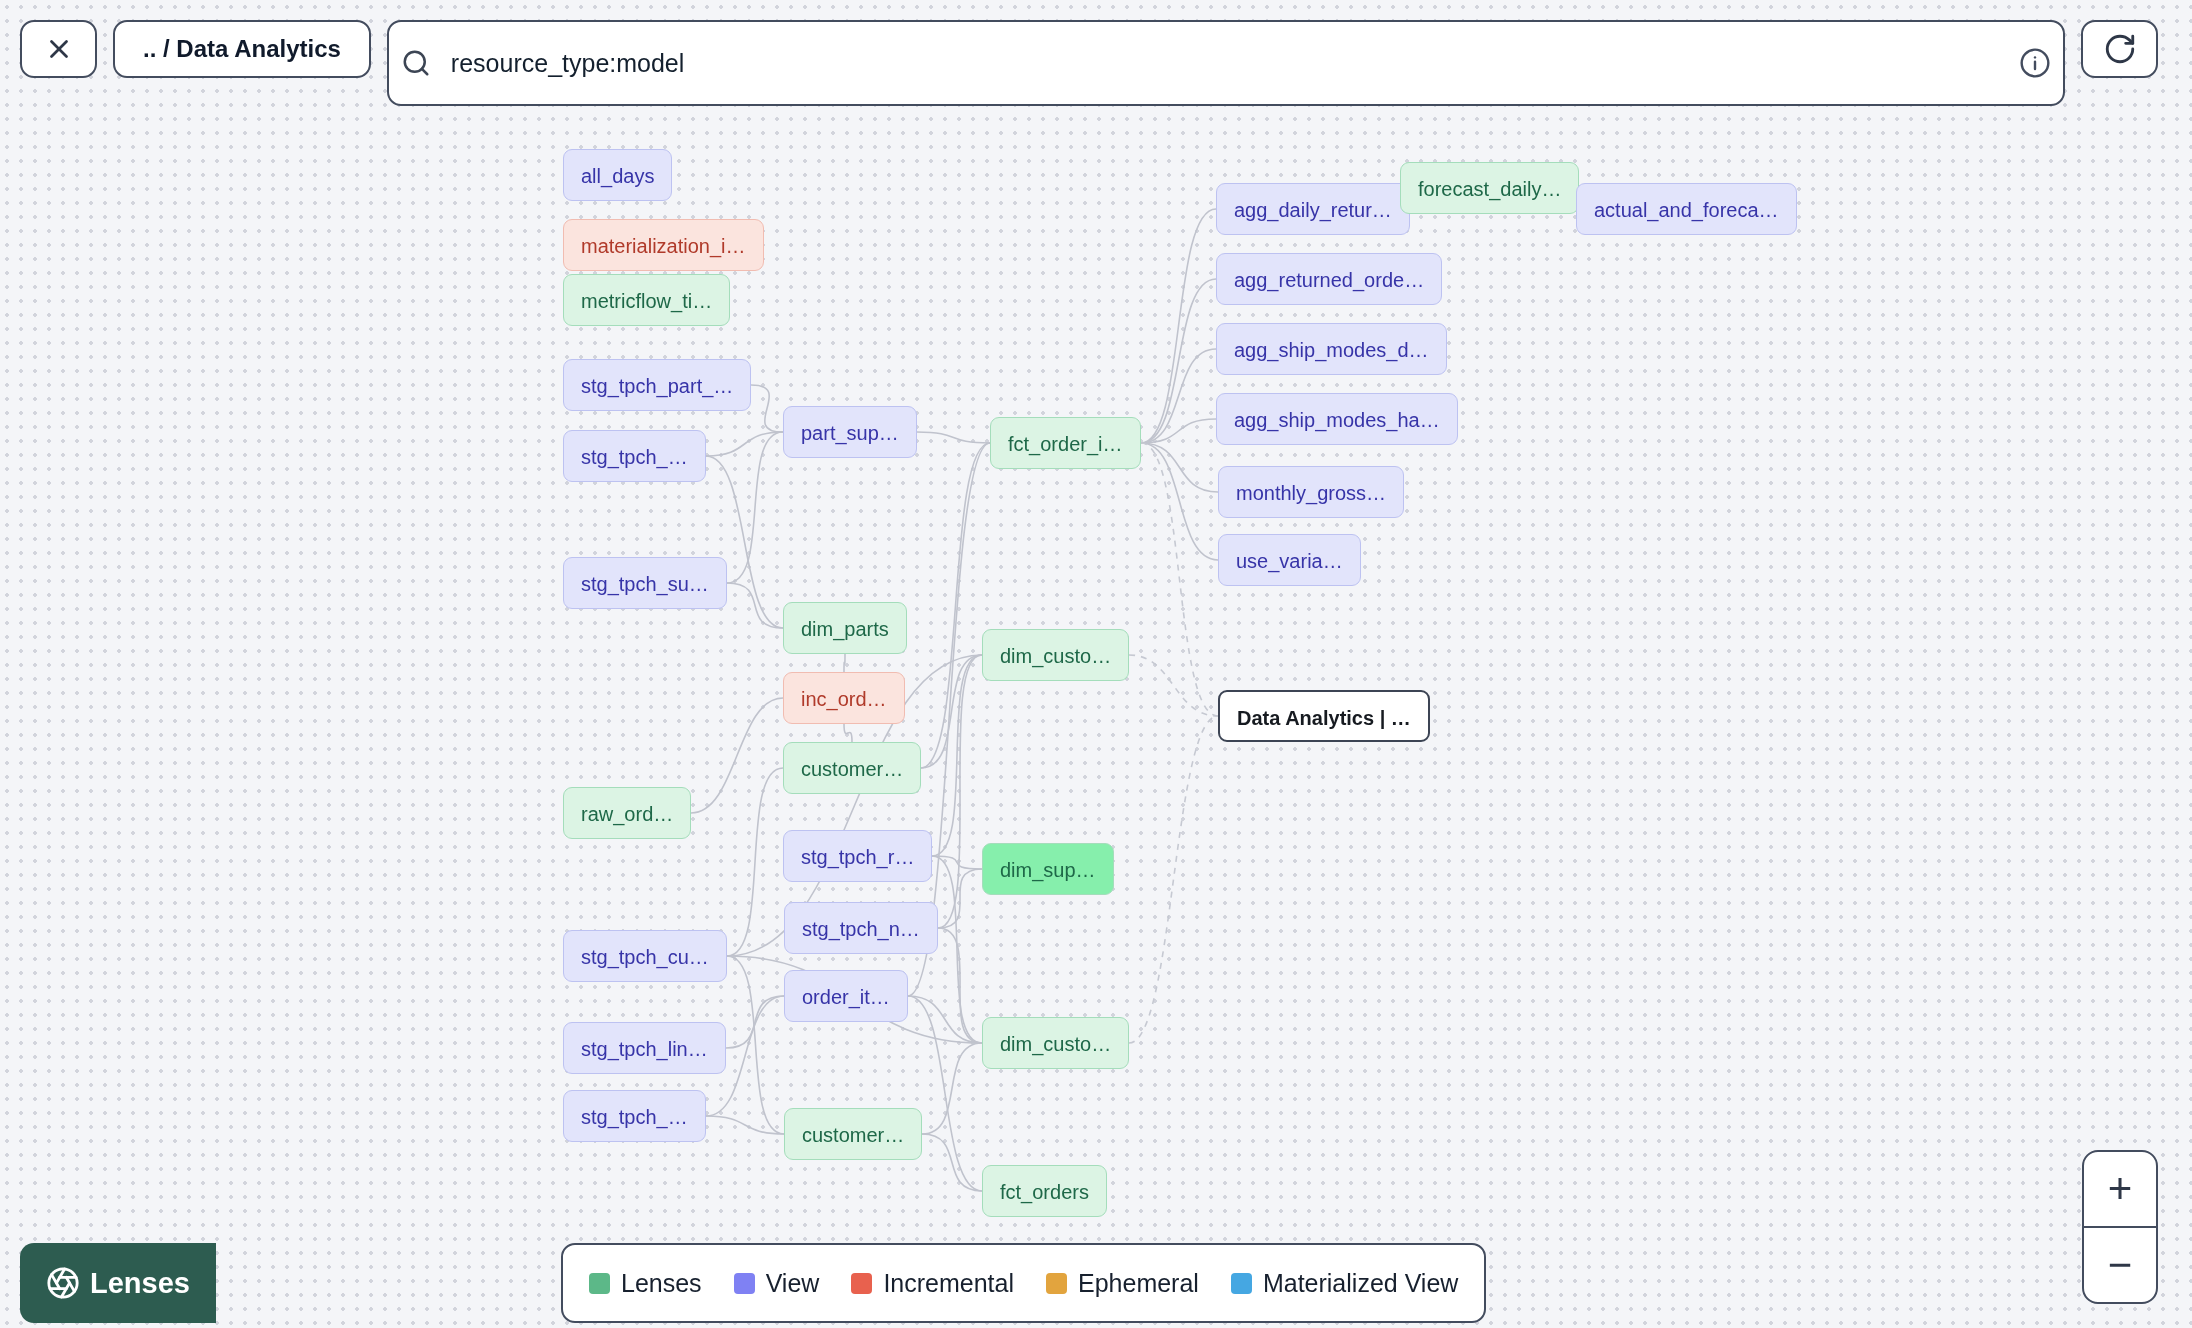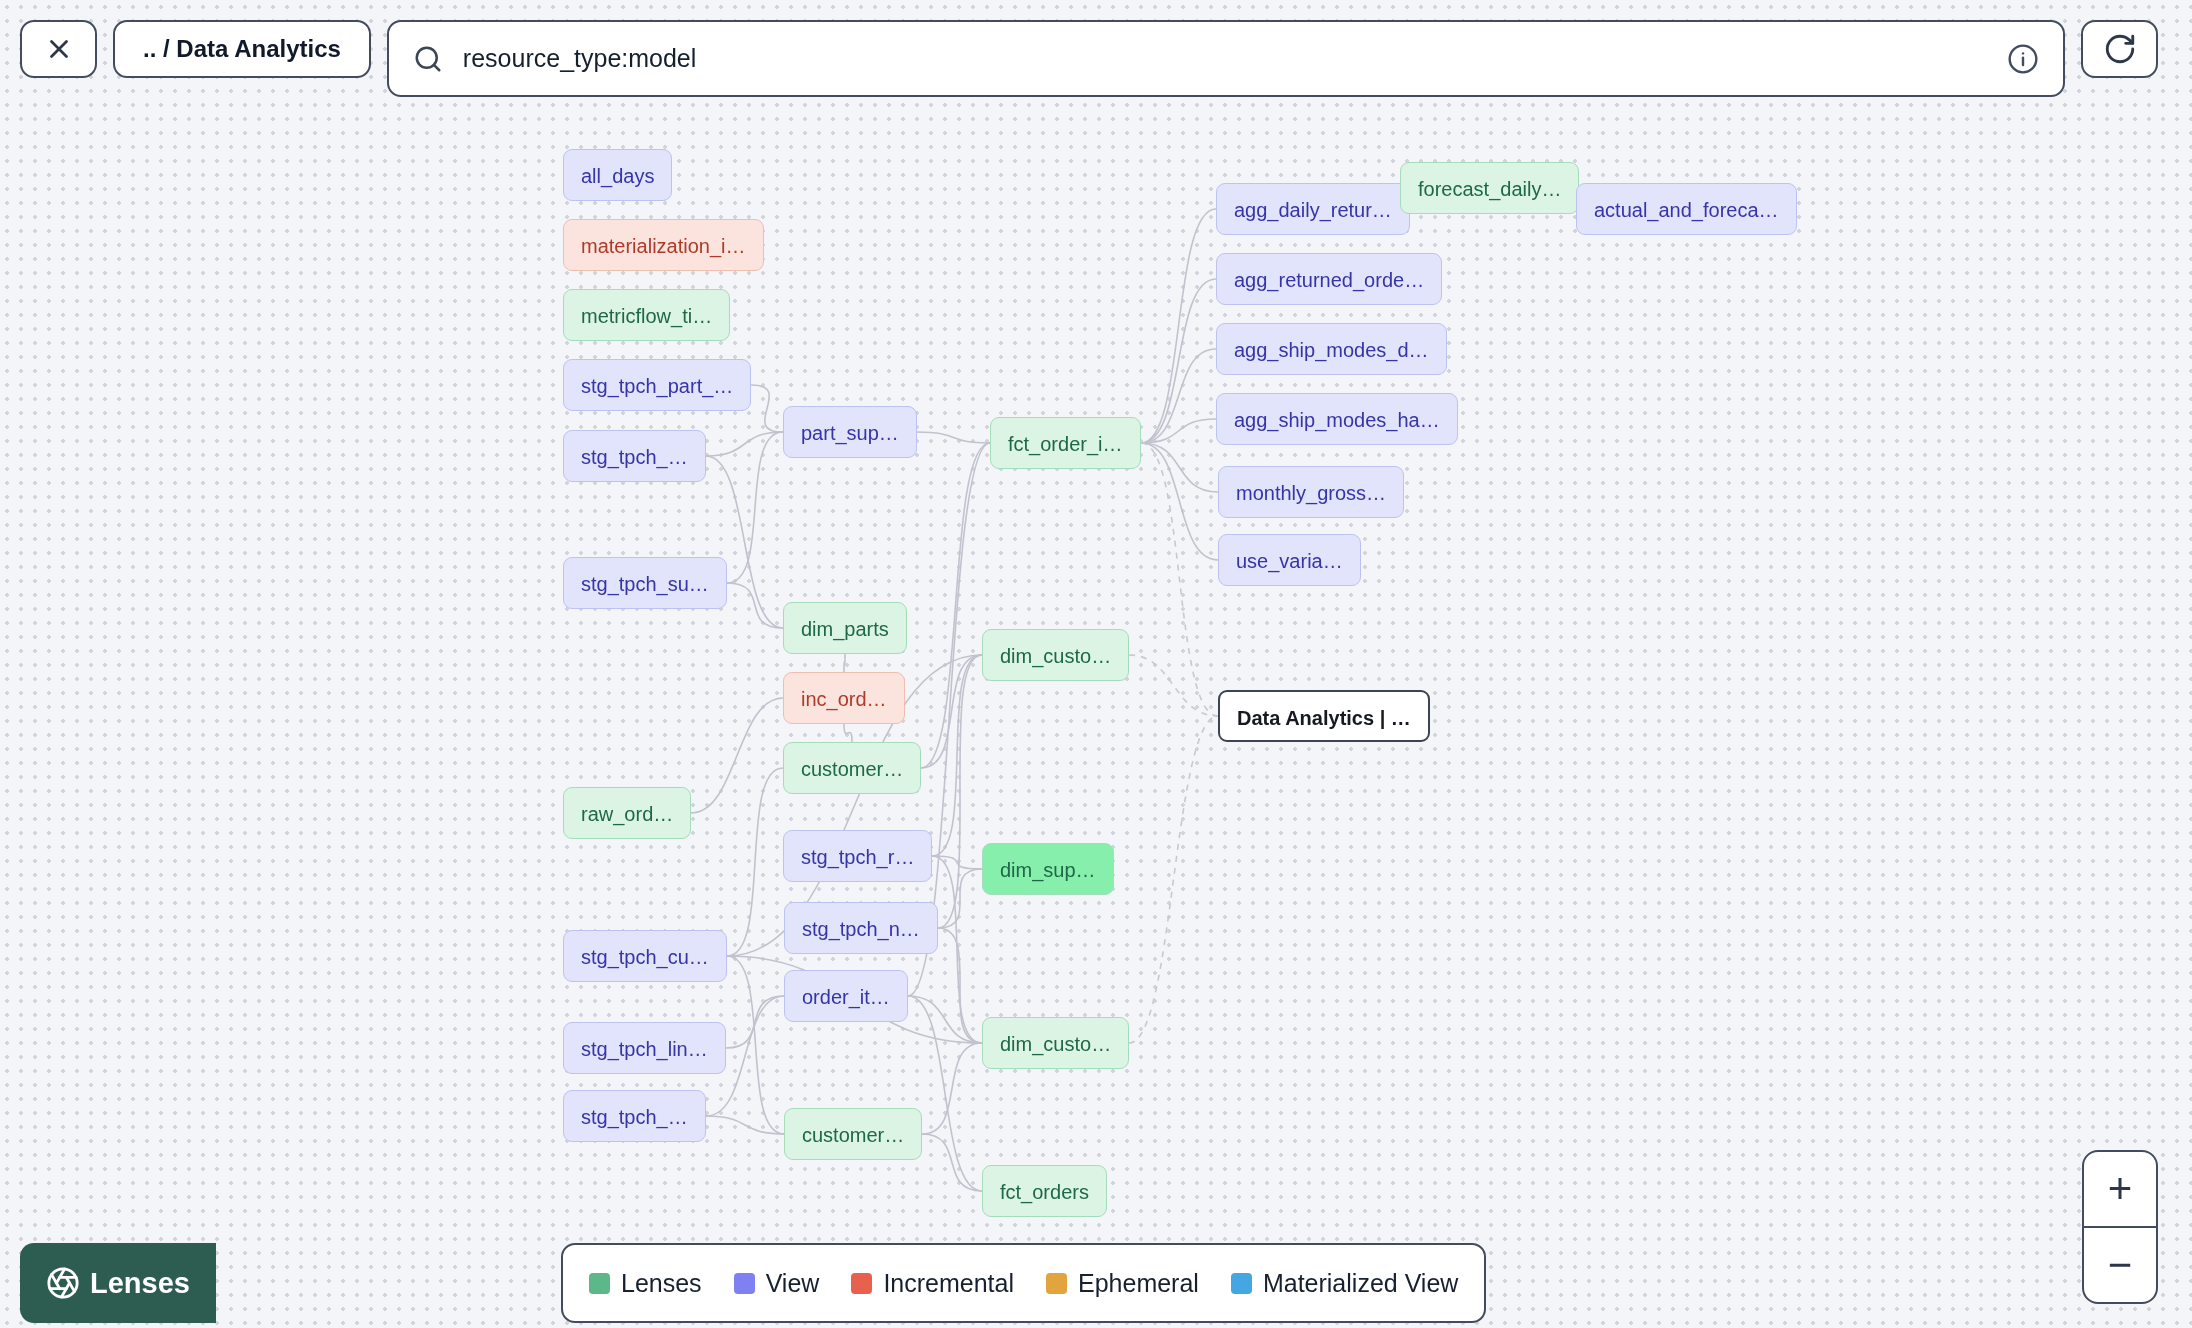--- a/index.html
+++ b/index.html
@@ -9,22 +9,22 @@
     background-color:#f4f5f8;
     background-image:radial-gradient(#d2d4dc 1.6px, transparent 1.6px);
     background-size:14px 14px;
   }
   
   .topbar{position:absolute;top:20px;left:20px;right:34px;display:flex;gap:16px;z-index:10;}
   .tb-btn{height:58px;background:#fff;border:2.5px solid #434c5e;border-radius:14px;
     display:flex;align-items:center;justify-content:center;box-sizing:border-box;cursor:pointer;}
   .square{width:77px;flex:0 0 77px;}
   .breadcrumb{padding:0 28px;font-size:24px;font-weight:bold;color:#101a2b;white-space:nowrap;}
-  .searchbar{flex:1;height:77px;background:#fff;border:2.5px solid #434c5e;border-radius:14px;
-    box-sizing:border-box;display:flex;align-items:center;padding:0 24px;gap:18px;}
+  .searchbar{flex:1;height:86px;background:#fff;border:2.5px solid #434c5e;border-radius:14px;
+    box-sizing:border-box;display:flex;align-items:center;padding:0 12px;gap:18px;}
   .searchbar input{flex:1;border:none;outline:none;background:transparent;
     font-family:"Liberation Sans",sans-serif;font-size:25px;color:#14202e;}
   .icon{display:block;}
   
   #edges-svg{position:absolute;top:0;left:0;z-index:1;}
   .node{position:absolute;z-index:2;height:52px;line-height:52px;padding:0 17px;
     border-radius:9px;border:1.5px solid;font-size:20px;white-space:nowrap;
     box-sizing:border-box;cursor:pointer;}
   
   .lenses-pill{position:absolute;left:20px;bottom:5px;height:80px;display:flex;z-index:10;}
@@ -89,21 +89,21 @@
     <path d="M1410,209 C1493,209 1493,209 1576,209" fill="none" stroke="#c0c3cd" stroke-width="1.6"></path>
     <path d="M1579,188 C1624,188 1531,209 1576,209" fill="none" stroke="#c0c3cd" stroke-width="1.6"></path>
     <path d="M1141,443 C1186,443 1173,716 1218,716" fill="none" stroke="#c6c9d2" stroke-width="1.6" stroke-dasharray="6 6"></path>
     <path d="M1129,655 C1174,655 1173,716 1218,716" fill="none" stroke="#c6c9d2" stroke-width="1.6" stroke-dasharray="6 6"></path>
     <path d="M1129,1043 C1174,1043 1173,716 1218,716" fill="none" stroke="#c6c9d2" stroke-width="1.6" stroke-dasharray="6 6"></path>
   </svg>
 
 <div id="nodes-layer">
     <div class="node" style="left: 563px; top: 149px; background: rgb(226, 228, 251); border-color: rgb(189, 194, 241); color: rgb(55, 52, 168);">all_days</div>
     <div class="node" style="left: 563px; top: 219px; background: rgb(251, 228, 222); border-color: rgb(241, 188, 177); color: rgb(176, 58, 42);">materialization_i…</div>
-    <div class="node" style="left: 563px; top: 289px; background: rgb(220, 244, 228); border-color: rgb(164, 221, 187); color: rgb(30, 104, 72);">metricflow_ti…</div>
+    <div class="node" style="left: 563px; top: 274px; background: rgb(220, 244, 228); border-color: rgb(164, 221, 187); color: rgb(30, 104, 72);">metricflow_ti…</div>
     <div class="node" style="left: 563px; top: 359px; background: rgb(226, 228, 251); border-color: rgb(189, 194, 241); color: rgb(55, 52, 168);">stg_tpch_part_…</div>
     <div class="node" style="left: 563px; top: 430px; background: rgb(226, 228, 251); border-color: rgb(189, 194, 241); color: rgb(55, 52, 168);">stg_tpch_…</div>
     <div class="node" style="left: 783px; top: 406px; background: rgb(226, 228, 251); border-color: rgb(189, 194, 241); color: rgb(55, 52, 168);">part_sup…</div>
     <div class="node" style="left: 563px; top: 557px; background: rgb(226, 228, 251); border-color: rgb(189, 194, 241); color: rgb(55, 52, 168);">stg_tpch_su…</div>
     <div class="node" style="left: 783px; top: 602px; background: rgb(220, 244, 228); border-color: rgb(164, 221, 187); color: rgb(30, 104, 72);">dim_parts</div>
     <div class="node" style="left: 783px; top: 672px; background: rgb(251, 228, 222); border-color: rgb(241, 188, 177); color: rgb(176, 58, 42);">inc_ord…</div>
     <div class="node" style="left: 783px; top: 742px; background: rgb(220, 244, 228); border-color: rgb(164, 221, 187); color: rgb(30, 104, 72);">customer…</div>
     <div class="node" style="left: 563px; top: 787px; background: rgb(220, 244, 228); border-color: rgb(164, 221, 187); color: rgb(30, 104, 72);">raw_ord…</div>
     <div class="node" style="left: 783px; top: 830px; background: rgb(226, 228, 251); border-color: rgb(189, 194, 241); color: rgb(55, 52, 168);">stg_tpch_r…</div>
     <div class="node" style="left: 784px; top: 902px; background: rgb(226, 228, 251); border-color: rgb(189, 194, 241); color: rgb(55, 52, 168);">stg_tpch_n…</div>

